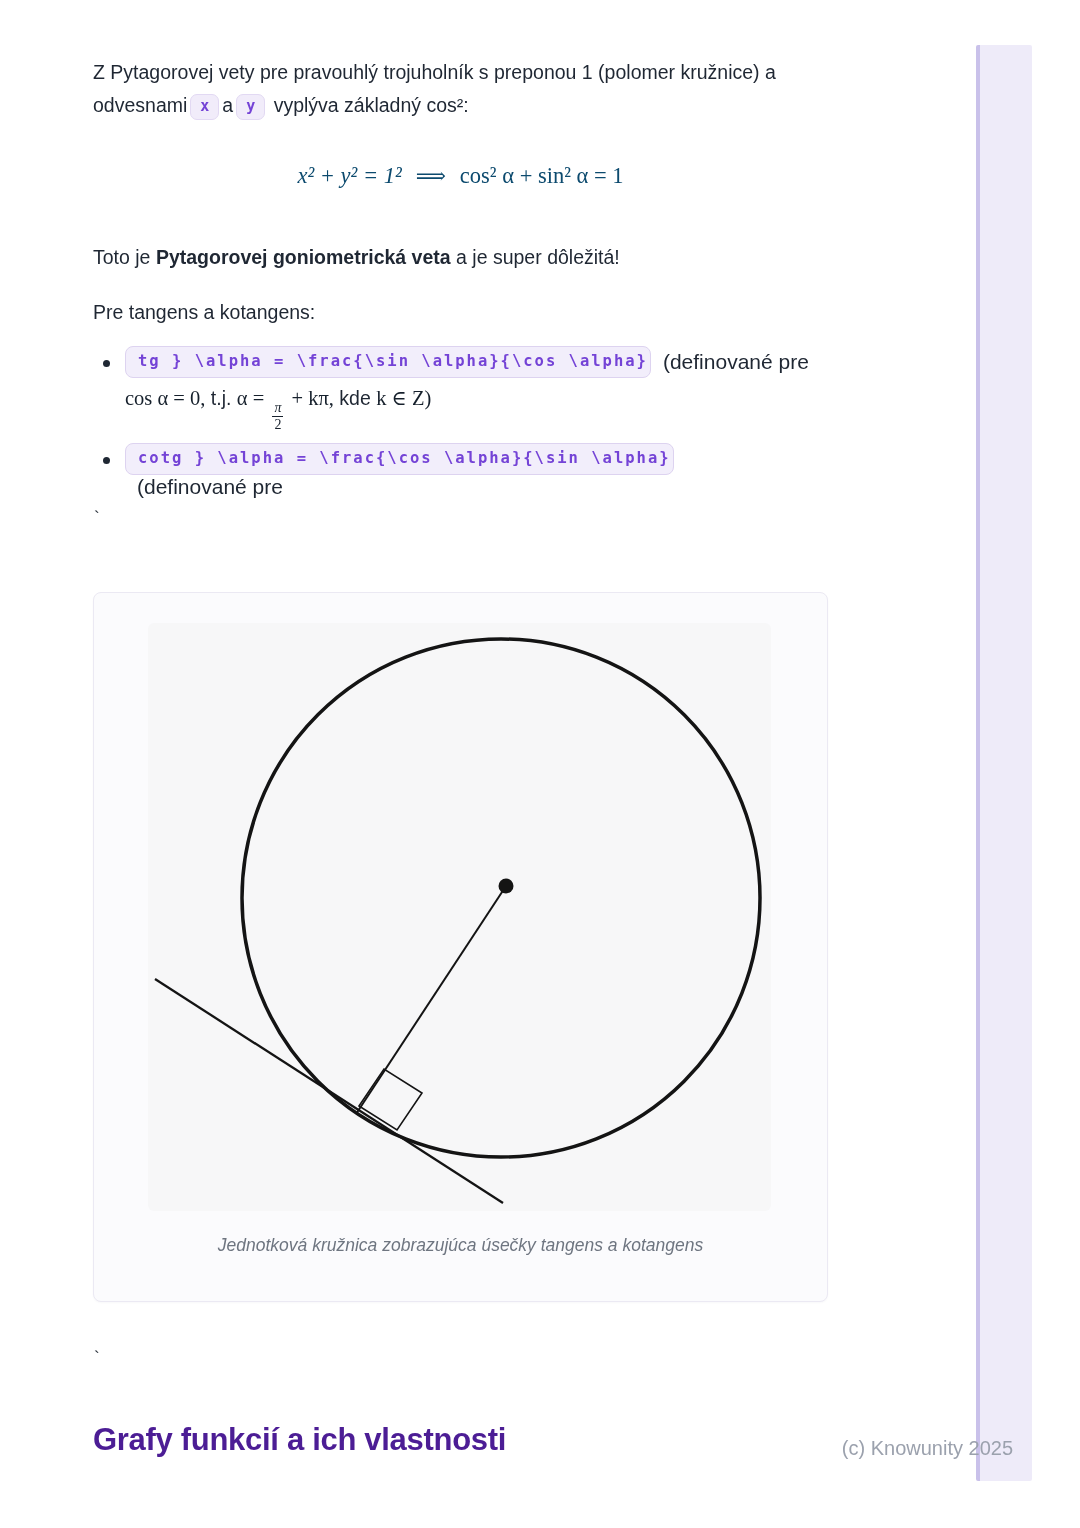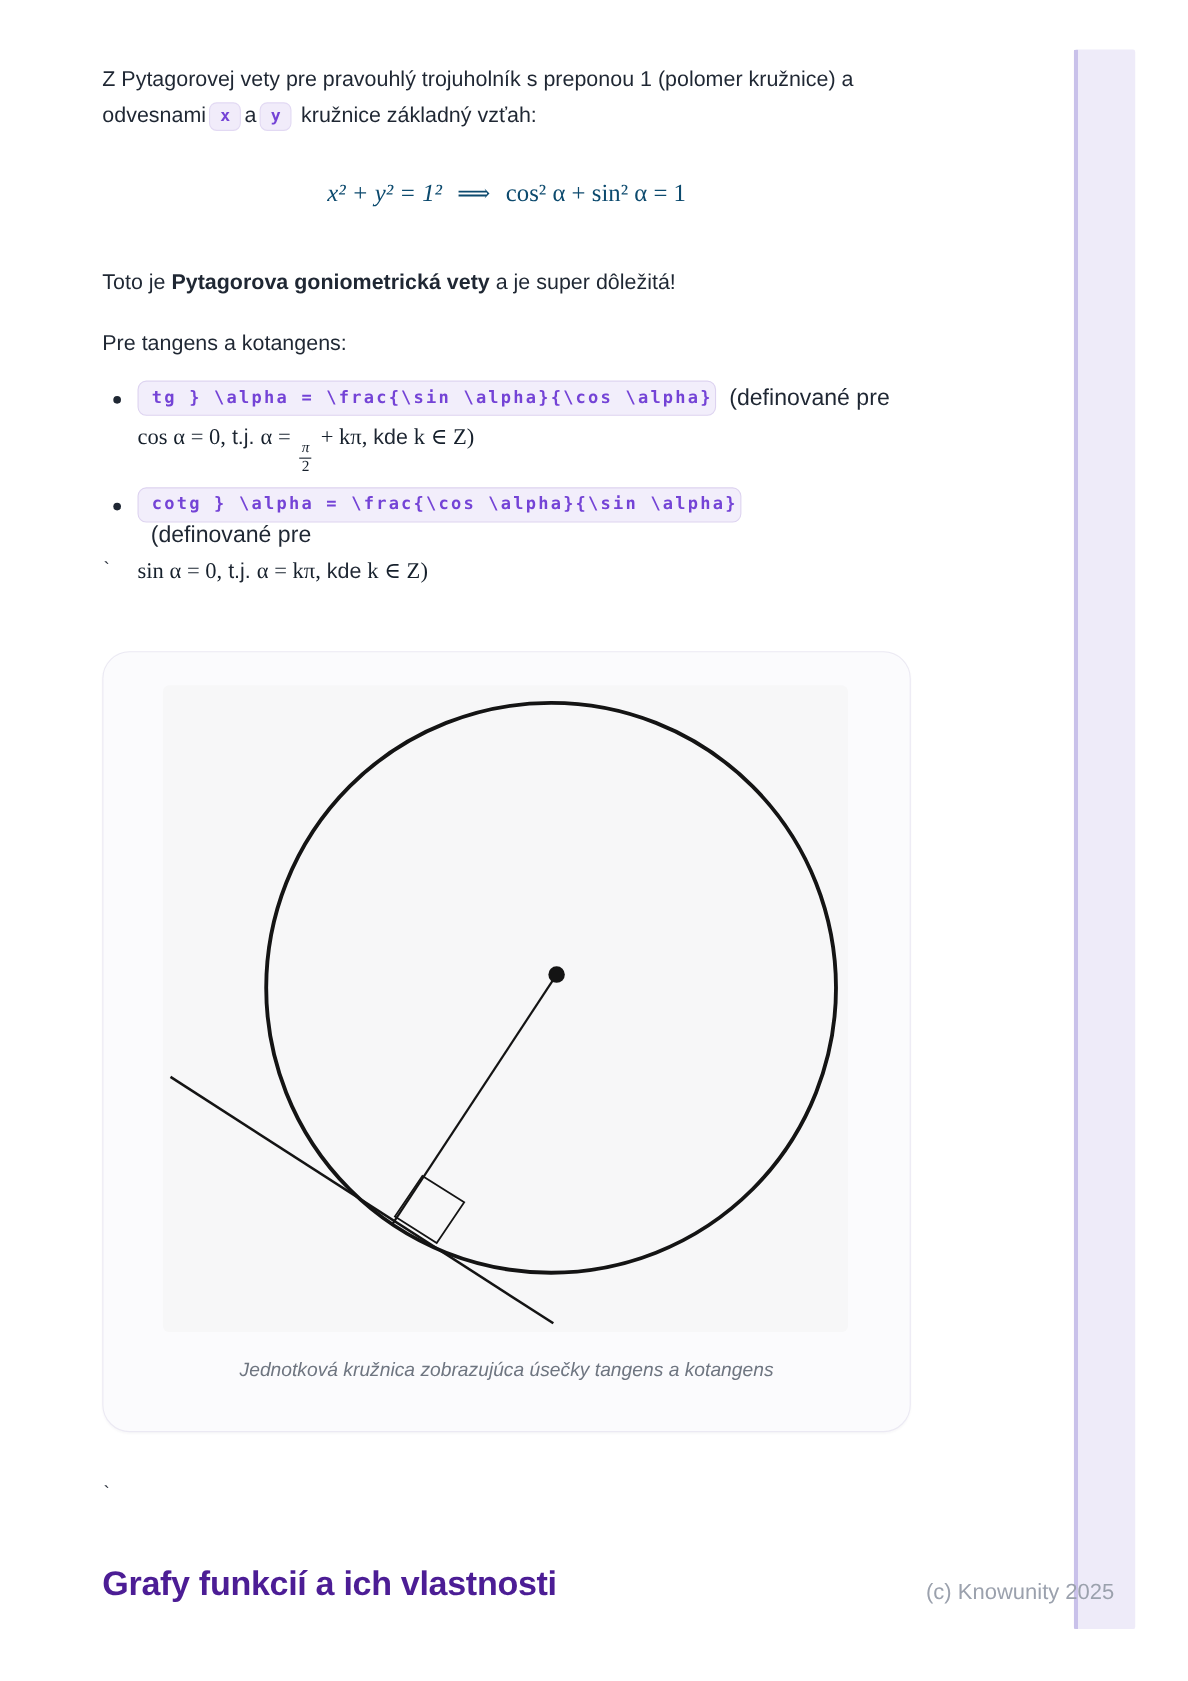--- a/index.html
+++ b/index.html
@@ -89,21 +89,21 @@
   }
   .tick1 { top:508px; }
   .tick2 { top:1348px; }
 
   
   .figure-card {
     position:absolute; top:592px; left:0;
     width:735px; height:710px;
     background:#fbfbfd;
     border:1px solid #ebe9f3;
-    border-radius:25px;
+    border-radius:8px;
     box-shadow:0 1px 2px rgba(30,30,60,0.03);
   }
   .figure-image {
     position:absolute; left:54px; top:30px;
     width:623px; height:588px;
     background:#f7f7f8;
     border-radius:6px;
   }
   .figure-caption {
     position:absolute; top:642px; left:0; width:100%;
@@ -136,45 +136,44 @@
     z-index:2;
   }
 
   svg { display:block; }
 </style>
 </head>
 <body>
 
 <div class="content">
 
-  <p class="para p1"><span>Z Pytagorovej vety pre pravouhlý trojuholník s preponou 1 (polomer kružnice) a odvesnami</span><span class="chip">x</span><span>a</span><span class="chip">y</span> <span>kružnice základný vzťah:</span></p>
+  <p class="para p1"><span>Z Pytagorovej vety pre pravouhlý trojuholník s preponou 1 (polomer kružnice) a odvesnami</span><span class="chip">x</span><span>a</span><span class="chip">y</span> <span>vyplýva základný cos²:</span></p>
 
   <div class="formula"><span class="math-var">x² + y² = 1²</span><span class="arrow">⟹</span><span>cos² α + sin² α = 1</span></div>
 
-  <p class="para p2"><span>Toto je </span><span class="bold">Pytagorova goniometrická vety</span><span> a je super dôležitá!</span></p>
+  <p class="para p2"><span>Toto je </span><span class="bold">Pytagorovej goniometrická veta</span><span> a je super dôležitá!</span></p>
 
   <p class="para p3">Pre tangens a kotangens:</p>
 
   <ul class="bullets">
     <li>
       <div class="code-line">
         <span class="code-chip">tg } \alpha = \frac{\sin \alpha}{\cos \alpha}</span>
         <span class="after-code">(definované pre</span>
       </div>
       <div class="cond-line"><span class="m">cos α = 0,</span><span class="t"> t.j. </span><span class="m">α = </span><span class="frac">
             <span class="num">π</span>
             <span class="den">2</span>
           </span><span class="m"> + kπ,</span><span class="t"> kde </span><span class="m">k ∈ Z)</span></div>
     </li>
     <li>
       <div class="code-line">
         <span class="code-chip">cotg } \alpha = \frac{\cos \alpha}{\sin \alpha}</span>
         <span class="after-code">(definované pre</span>
       </div>
-      <div class="cond-line"><span class="m">sin α = 0,</span><span class="t"> t.j. </span><span class="m">α = kπ,</span><span class="t"> kde </span><span class="m">k ∈ Z)</span></div>
     </li>
   </ul>
 
   <span class="stray-tick tick1">`</span>
 
   <div class="figure-card">
     <div class="figure-image">
       <svg width="623" height="588" viewBox="0 0 623 588">
         <circle cx="353" cy="275" r="259" fill="none" stroke="#141414" stroke-width="3.5"></circle>
         <line x1="7" y1="356" x2="355" y2="580" stroke="#141414" stroke-width="2.3"></line>

